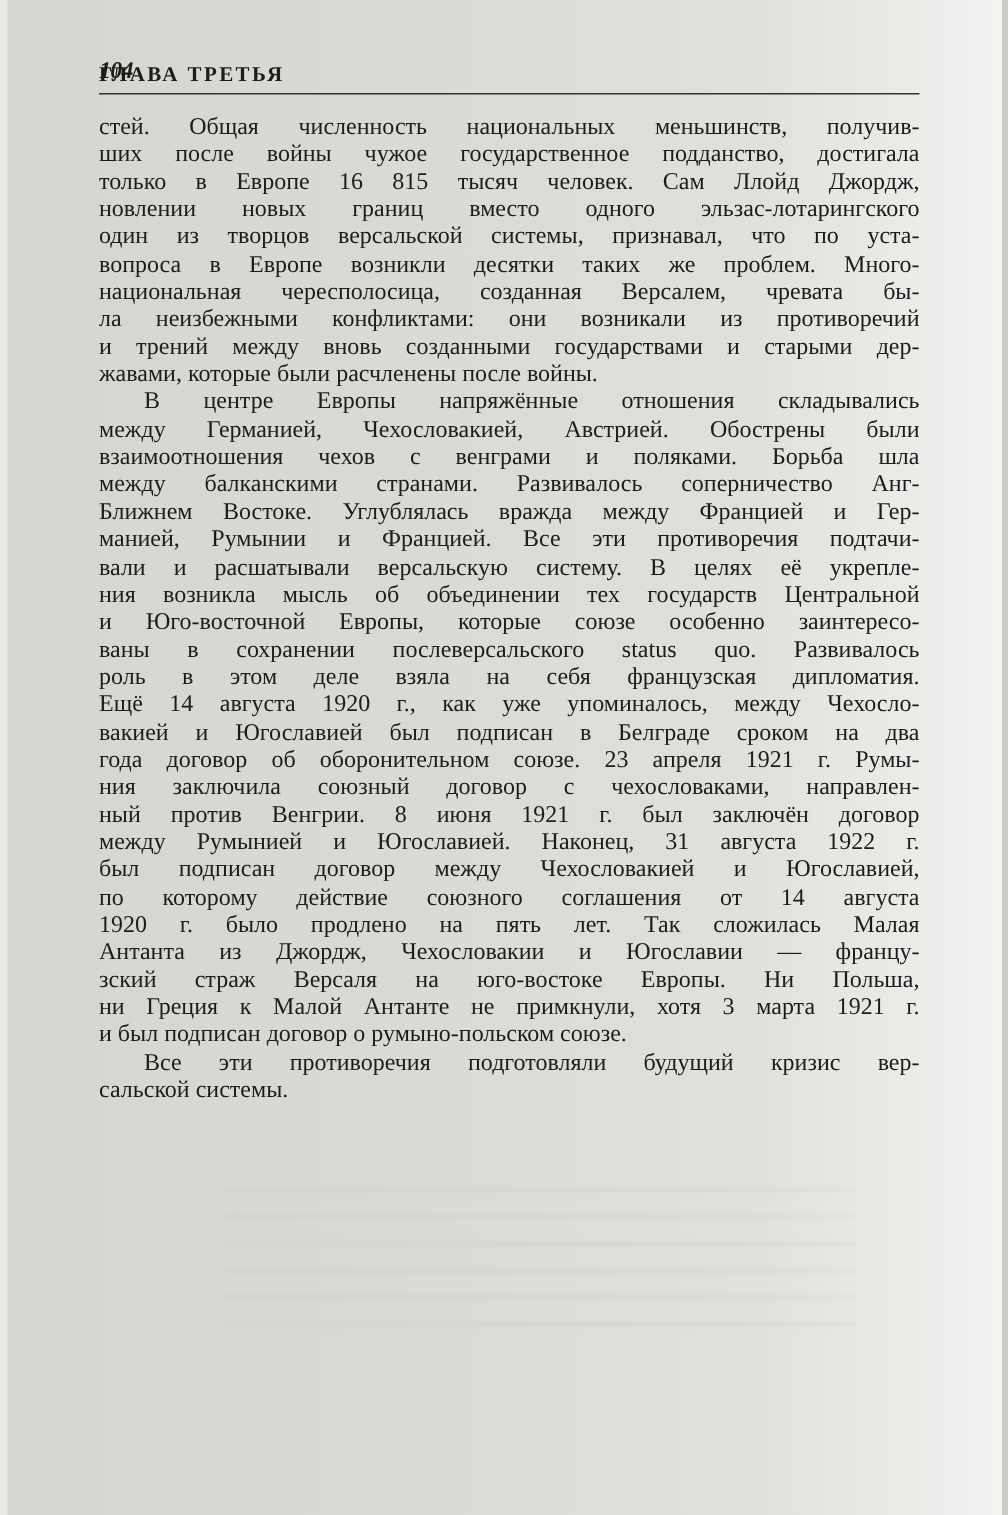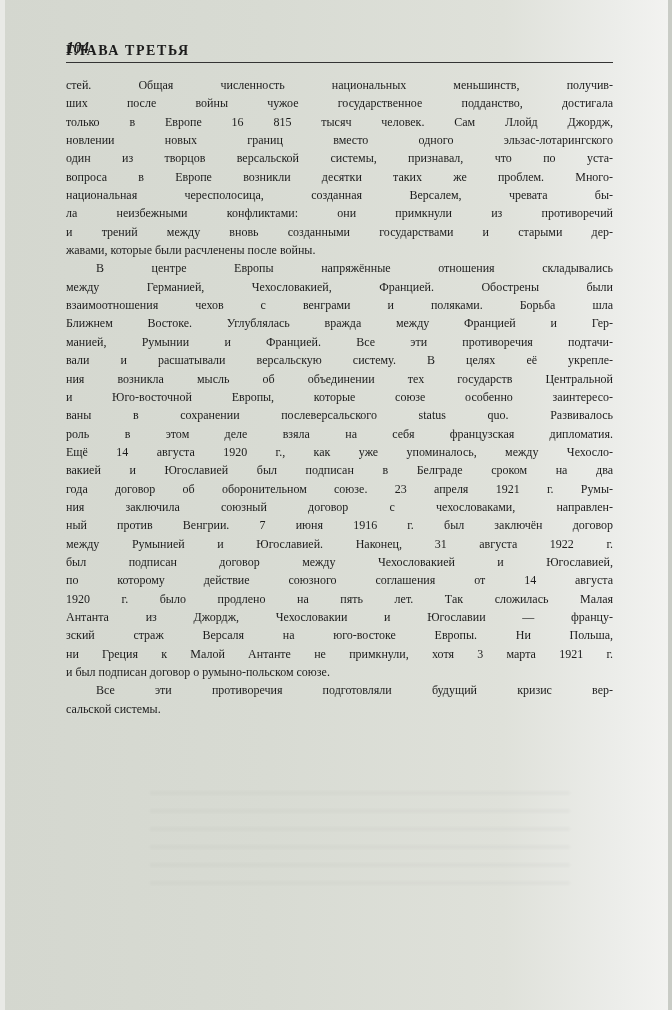--- a/index.html
+++ b/index.html
@@ -31,21 +31,21 @@
   .chapter-title {
     position: absolute; left: 0; right: 0; top: 5px; text-align: left;
     font-size: 14px; letter-spacing: 1.6px; font-weight: bold;
   }
   .head-rule {
     position: absolute; left: 0; right: 0; top: 24px; height: 0;
     border-top: 1.4px solid #333;
   }
   .body-text {
     position: absolute; top: 38px; left: 0; width: 547px;
-    font-size: 12px; line-height: 18.35px;
+    font-size: 16px; line-height: 18.35px;
     text-align: justify;
   }
   .line {
     display: block; white-space: nowrap;
     text-align-last: justify; text-align: justify;
     height: 18.35px;
   }
   .line.last { text-align-last: left; }
   .line.indent { padding-left: 30px; }
   .bleed {
@@ -71,40 +71,41 @@
 
   <div class="body-text" id="body-text">
       <div>
         <span class="line">стей. Общая численность национальных меньшинств, получив-</span>
         <span class="line">ших после войны чужое государственное подданство, достигала</span>
         <span class="line">только в Европе 16 815 тысяч человек. Сам Ллойд Джордж,</span>
         <span class="line">новлении новых границ вместо одного эльзас-лотарингского</span>
         <span class="line">один из творцов версальской системы, признавал, что по уста-</span>
         <span class="line">вопроса в Европе возникли десятки таких же проблем. Много-</span>
         <span class="line">национальная чересполосица, созданная Версалем, чревата бы-</span>
-        <span class="line">ла неизбежными конфликтами: они примкнули из противоречий</span>
+        <span class="line">ла неизбежными конфликтами: они возникали из противоречий</span>
         <span class="line">и трений между вновь созданными государствами и старыми дер-</span>
         <span class="line last">жавами, которые были расчленены после войны.</span>
       </div>
       <div>
         <span class="line indent">В центре Европы напряжённые отношения складывались</span>
-        <span class="line">между Германией, Чехословакией, Францией. Обострены были</span>
+        <span class="line">между Германией, Чехословакией, Австрией. Обострены были</span>
         <span class="line">взаимоотношения чехов с венграми и поляками. Борьба шла</span>
+        <span class="line">между балканскими странами. Развивалось соперничество Анг-</span>
         <span class="line">Ближнем Востоке. Углублялась вражда между Францией и Гер-</span>
         <span class="line">манией, Румынии и Францией. Все эти противоречия подтачи-</span>
         <span class="line">вали и расшатывали версальскую систему. В целях её укрепле-</span>
         <span class="line">ния возникла мысль об объединении тех государств Центральной</span>
         <span class="line">и Юго-восточной Европы, которые союзе особенно заинтересо-</span>
         <span class="line">ваны в сохранении послеверсальского status quo. Развивалось</span>
         <span class="line">роль в этом деле взяла на себя французская дипломатия.</span>
         <span class="line">Ещё 14 августа 1920 г., как уже упоминалось, между Чехосло-</span>
         <span class="line">вакией и Югославией был подписан в Белграде сроком на два</span>
         <span class="line">года договор об оборонительном союзе. 23 апреля 1921 г. Румы-</span>
         <span class="line">ния заключила союзный договор с чехословаками, направлен-</span>
-        <span class="line">ный против Венгрии. 7 июня 1916 г. был заключён договор</span>
+        <span class="line">ный против Венгрии. 8 июня 1921 г. был заключён договор</span>
         <span class="line">между Румынией и Югославией. Наконец, 31 августа 1922 г.</span>
         <span class="line">был подписан договор между Чехословакией и Югославией,</span>
         <span class="line">по которому действие союзного соглашения от 14 августа</span>
         <span class="line">1920 г. было продлено на пять лет. Так сложилась Малая</span>
         <span class="line">Антанта из Джордж, Чехословакии и Югославии — францу-</span>
         <span class="line">зский страж Версаля на юго-востоке Европы. Ни Польша,</span>
         <span class="line">ни Греция к Малой Антанте не примкнули, хотя 3 марта 1921 г.</span>
         <span class="line last">и был подписан договор о румыно-польском союзе.</span>
       </div>
       <div>

